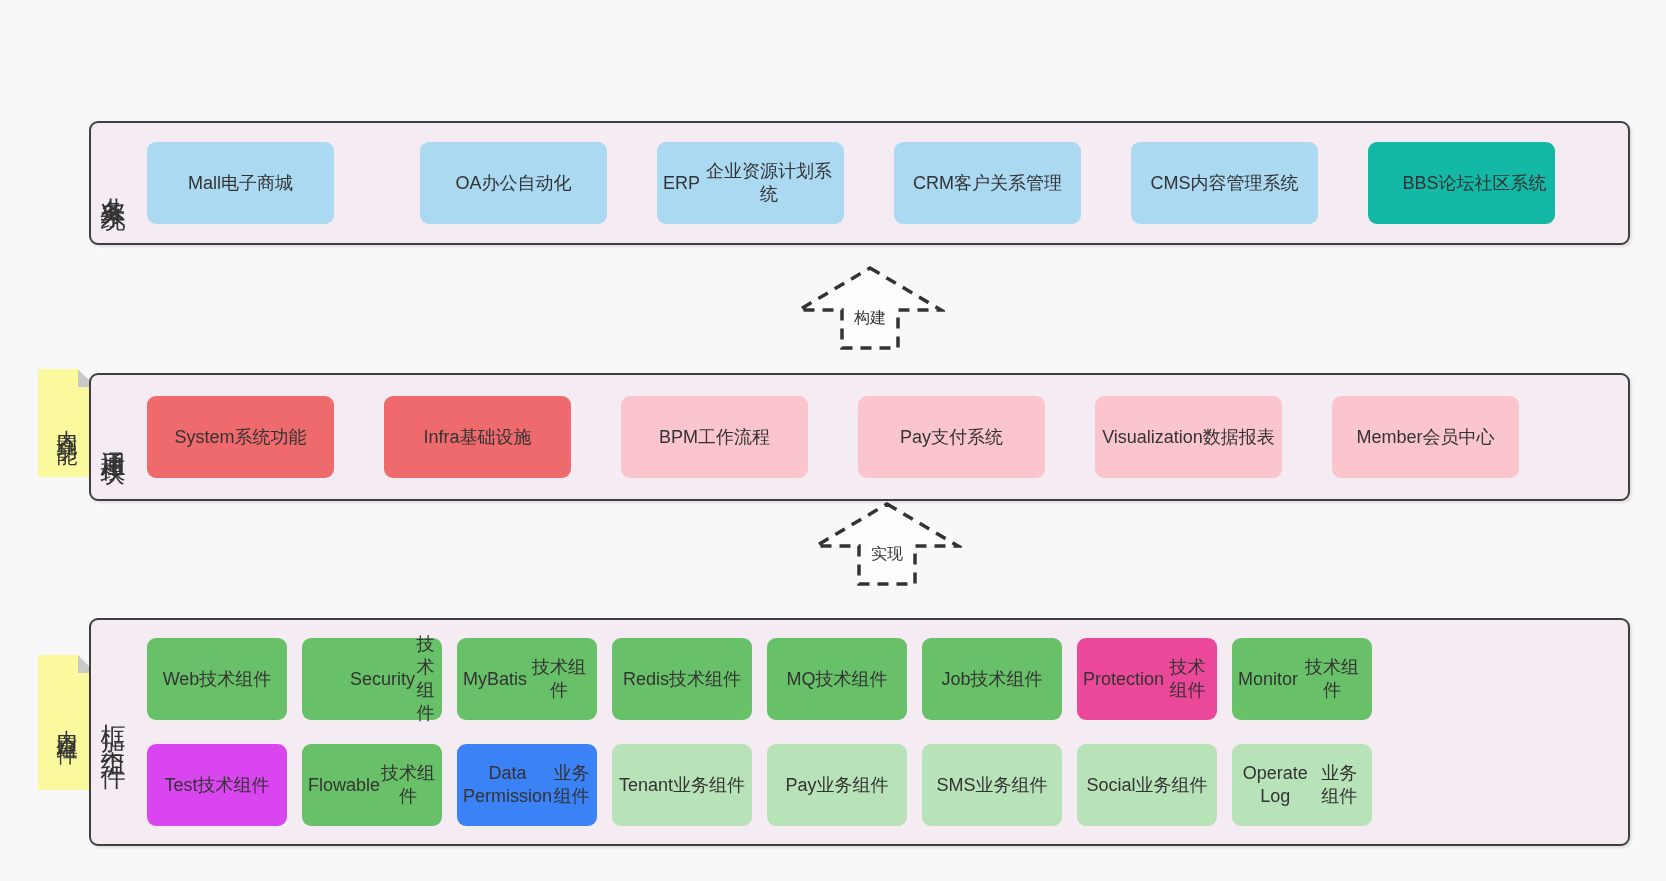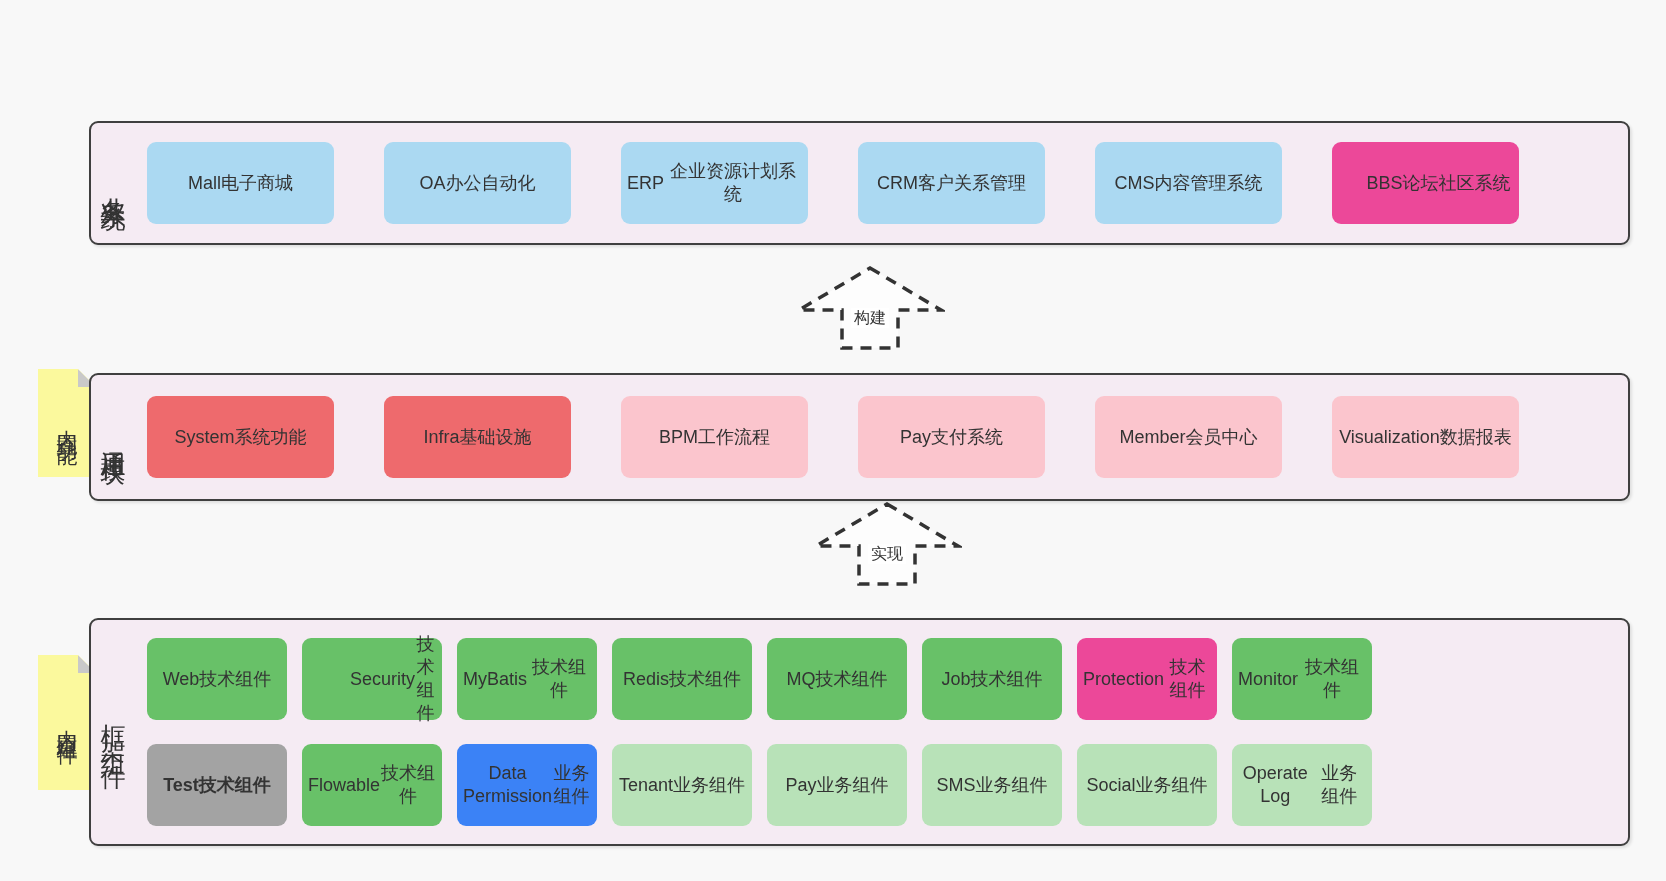--- a/index.html
+++ b/index.html
@@ -90,37 +90,37 @@
   </div>
 
   <section class="panel" id="panel-business">
     <div class="side-label">业务系统</div>
     <div class="rows">
         <div class="row wide">
           <div class="box wide" style="background: rgb(171, 217, 242);">
             <div>Mall</div>
             <div>电子商城</div>
           </div>
-          <div class="box wide" style="background: rgb(171, 217, 242);">
+          <div class="box wide" style="background: rgb(171, 217, 242); margin-left: 36px;">
             <div>OA</div>
             <div>办公自动化</div>
           </div>
           <div class="box wide" style="background: rgb(171, 217, 242); align-items: center;">
             <div>ERP</div>
             <div>企业资源计划系统</div>
           </div>
           <div class="box wide" style="background: rgb(171, 217, 242);">
             <div>CRM</div>
             <div>客户关系管理</div>
           </div>
           <div class="box wide" style="background: rgb(171, 217, 242);">
             <div>CMS</div>
             <div>内容管理系统</div>
           </div>
-          <div class="box wide" style="background: #ec4899; padding-left: 32px;">
+          <div class="box wide" style="background: #14b8a6; padding-left: 32px;">
             <div>BBS</div>
             <div>论坛社区系统</div>
           </div>
         </div>
       </div>
   </section>
 
   <div class="arrow" id="arrow-build">
     <svg viewBox="0 0 150 88">
       <polygon points="75,4 146,46 103,46 103,84 47,84 47,46 4,46" fill="#fdfdfd" stroke="#333333" stroke-width="3.5" stroke-dasharray="11,8" stroke-linejoin="miter"></polygon>
@@ -142,26 +142,26 @@
           </div>
           <div class="box wide" style="background: rgb(251, 197, 205);">
             <div>BPM</div>
             <div>工作流程</div>
           </div>
           <div class="box wide" style="background: rgb(251, 197, 205);">
             <div>Pay</div>
             <div>支付系统</div>
           </div>
           <div class="box wide" style="background: rgb(251, 197, 205);">
+            <div>Visualization</div>
+            <div>数据报表</div>
+          </div>
+          <div class="box wide" style="background: rgb(251, 197, 205);">
             <div>Member</div>
             <div>会员中心</div>
-          </div>
-          <div class="box wide" style="background: rgb(251, 197, 205);">
-            <div>Visualization</div>
-            <div>数据报表</div>
           </div>
         </div>
       </div>
   </section>
 
   <div class="arrow" id="arrow-implement">
     <svg viewBox="0 0 150 88">
       <polygon points="75,4 146,46 103,46 103,84 47,84 47,46 4,46" fill="#fdfdfd" stroke="#333333" stroke-width="3.5" stroke-dasharray="11,8" stroke-linejoin="miter"></polygon>
     </svg>
     <span class="arrow-label">实现</span>
@@ -198,21 +198,21 @@
           <div class="box narrow" style="background: #ec4899;">
             <div>Protection</div>
             <div>技术组件</div>
           </div>
           <div class="box narrow" style="background: rgb(104, 193, 104);">
             <div>Monitor</div>
             <div>技术组件</div>
           </div>
         </div>
         <div class="row narrow">
-          <div class="box narrow" style="background: #a3a3a3; font-weight: bold;">
+          <div class="box narrow" style="background: #d946ef;">
             <div>Test</div>
             <div>技术组件</div>
           </div>
           <div class="box narrow" style="background: rgb(104, 193, 104);">
             <div>Flowable</div>
             <div>技术组件</div>
           </div>
           <div class="box narrow" style="background: #3b82f6;">
             <div>Data Permission</div>
             <div>业务组件</div>

